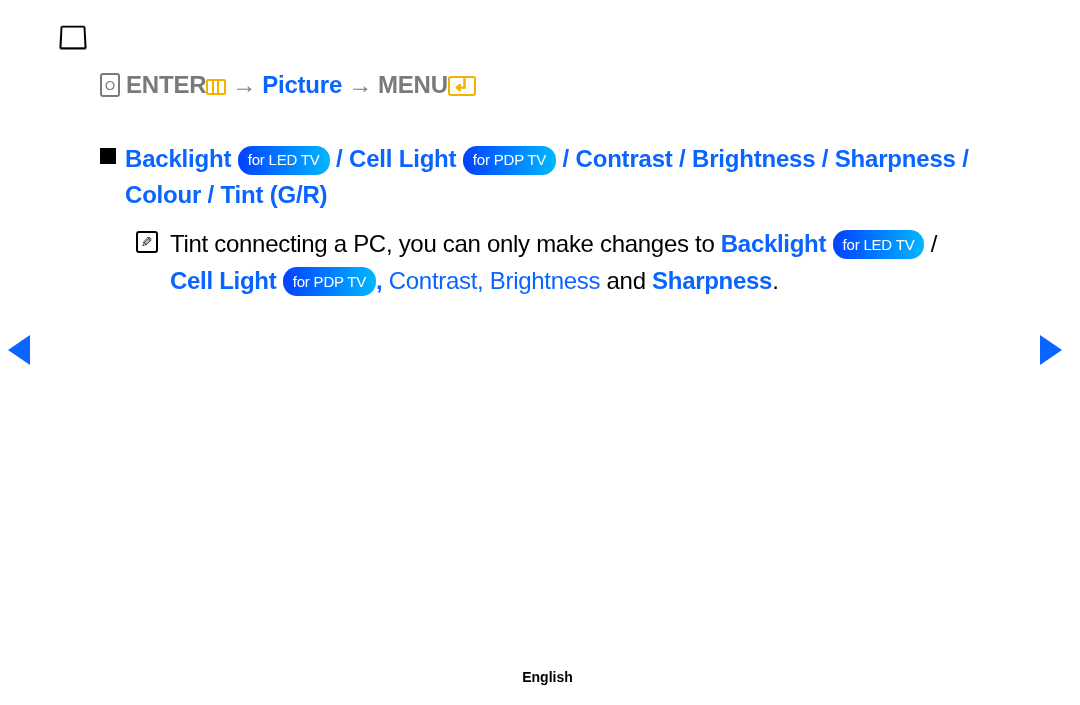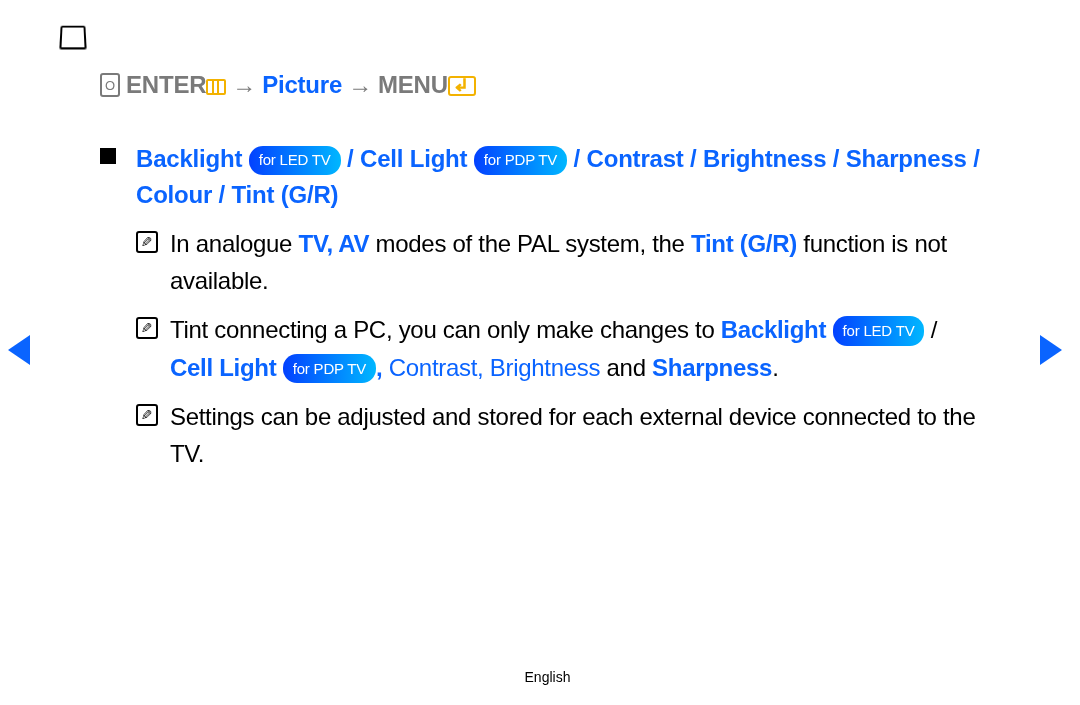--- a/index.html
+++ b/index.html
@@ -91,21 +91,21 @@
     content:"↲";
     position:absolute;
     left:4px; top:-3px;
     color:#f3b200;
     font-size:17px;
     font-weight:700;
     transform: scaleX(1.2);
   }
   .section-row {
     display: flex;
-    gap: 20px;
+    gap: 9px;
     padding-left: 40px;
   }
   .bullet-sq {
     width: 16px; height: 16px;
     background:#000;
     margin-top: 7px;
     flex-shrink: 0;
   }
   .settings-line {
     font-size: 24px;
@@ -168,20 +168,21 @@
   .nav-left { left: 8px; color:#0a64ff; }
   .nav-right { right: 18px; color:#0a64ff; }
   .nav-left svg, .nav-right svg { display:block; }
   .footer {
     position:absolute;
     bottom: 20px;
     left:15px; right:0;
     text-align:center;
     font-size: 14px;
     color:#000;
+    font-weight:bold;
   }
 </style>
 </head>
 <body>
 
 <div class="page">
   <div class="title-row">
     <span class="book-icon"></span>
   </div>
 
@@ -213,34 +214,24 @@
       <span class="blue"> / </span>
       <span class="blue">Tint (G/R)</span>
     </div>
   </div>
 
 
   <div class="note-list">
     <div class="note-item">
       <span class="note-icon"></span>
       <div>
-        <span>In analogue </span><span class="blue" style="font-weight:700">TV, AV</span><span> modes of the PAL system, the </span><span class="blue" style="font-weight:700">Tint (G/R)</span><span> function is not available.</span>
-      </div>
-    </div>
-    <div class="note-item">
-      <span class="note-icon"></span>
-      <div>
         <span>Tint connecting a PC, you can only make changes to </span><span class="blue" style="font-weight:700">Backlight</span>
         <span class="pill">for LED TV</span><span> / </span><span class="blue" style="font-weight:700">Cell Light</span>
         <span class="pill">for PDP TV</span><span class="blue" style="font-weight:700">, </span><span class="blue" style="font-weight:400">Contrast, Brightness</span><span> and </span><span class="blue" style="font-weight:700">Sharpness</span><span>.</span>
       </div>
-    </div>
-    <div class="note-item">
-      <span class="note-icon"></span>
-      <div>Settings can be adjusted and stored for each external device connected to the TV.</div>
     </div>
   </div>
 </div>
 
 <div class="nav-left">
   <svg width="22" height="30" viewBox="0 0 22 30">
     <polygon points="22,0 22,30 0,15" fill="#0a64ff"></polygon>
   </svg>
 </div>
 <div class="nav-right">

